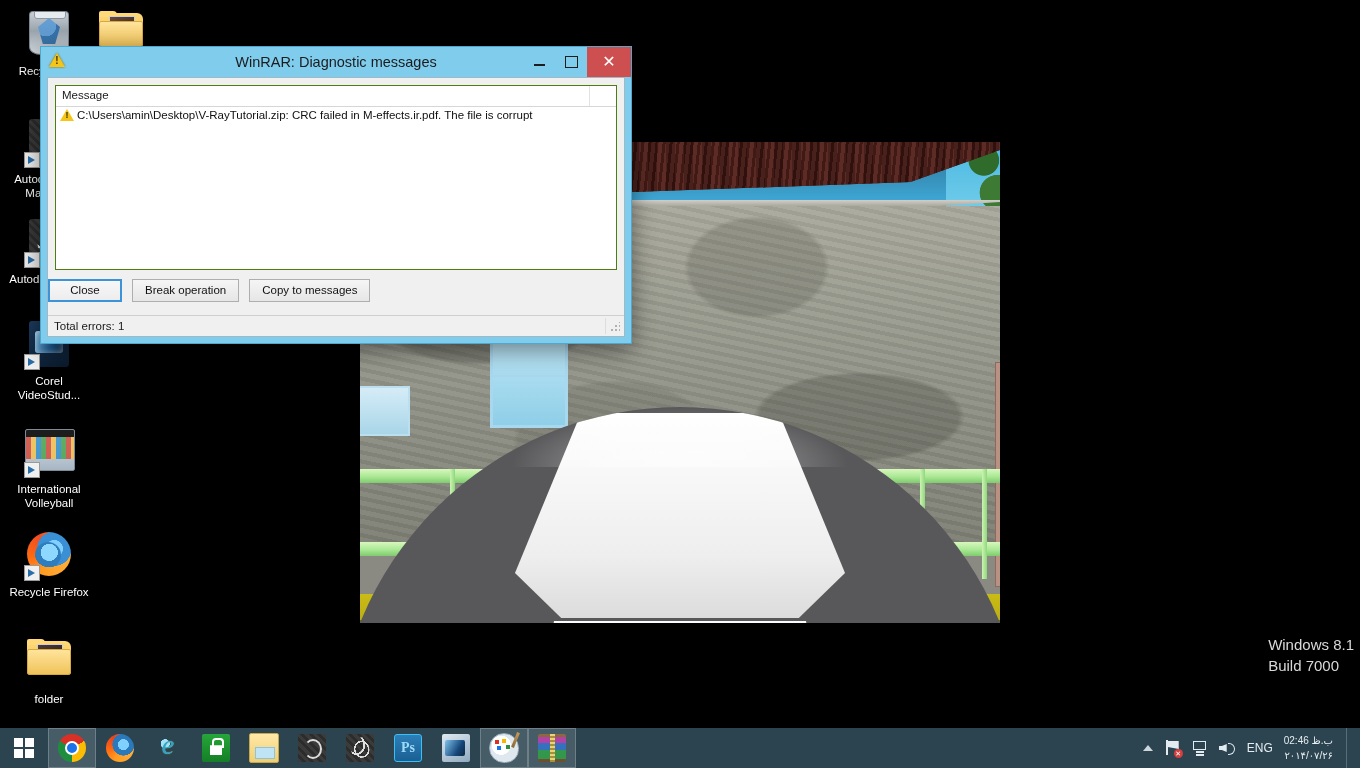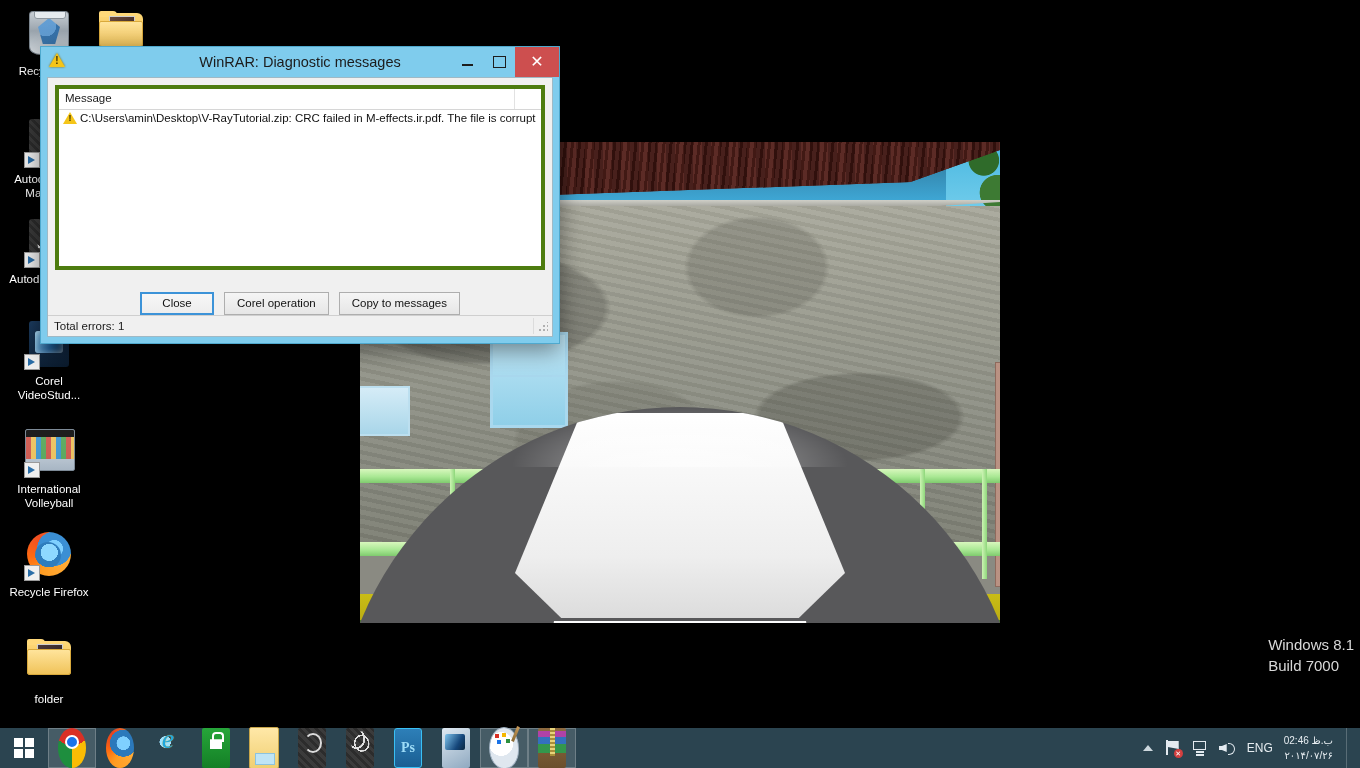--- a/index.html
+++ b/index.html
@@ -327,21 +327,21 @@
     color: #d9d9d9;
     font-size: 15px;
     line-height: 21px;
     text-shadow: 0 1px 2px rgba(0,0,0,.8);
   }
 
   
   .dialog {
     position: absolute;
     left: 40px; top: 46px;
-    width: 520px; height: 298px;
+    width: 592px; height: 298px;
     background: #7fcced;
     border: 1px solid #4fa9ce;
     box-shadow: 0 6px 22px rgba(0,0,0,.45);
     box-sizing: border-box;
   }
   .dlg-titlebar {
     position: relative;
     height: 30px;
     display: flex;
     align-items: center;
@@ -405,21 +405,21 @@
     left: 6px; right: 6px; top: 30px; bottom: 6px;
     background: #f0f0f0;
     border: 1px solid #9fb9c5;
     box-sizing: border-box;
   }
   .dlg-list {
     position: absolute;
     left: 7px; right: 7px; top: 7px;
     height: 185px;
     background: #ffffff;
-    border: 4px solid #4d7c0f;
+    border: 1px solid #4d7c0f;
     box-sizing: border-box;
   }
   .dlg-list-header {
     display: flex;
     height: 20px;
     border-bottom: 1px solid #d6d6d6;
     background: #ffffff;
     font-size: 11.5px;
     color: #1a1a1a;
   }
@@ -447,24 +447,23 @@
   }
   .row-warn::after {
     content: "!";
     position: absolute; left: -2px; top: 2px;
     width: 4px; text-align: center;
     font-size: 9px; line-height: 9px; font-weight: bold; color: #3a2f00;
   }
 
   .dlg-buttons {
     position: absolute;
-    left: 0; right: 0; top: 205px;
+    left: 0; right: 0; top: 192px;
     height: 40px;
     display: flex;
-    justify-content: center;
     align-items: center;
     gap: 10px;
   }
   .btn {
     height: 23px;
     min-width: 74px;
     padding: 0 12px;
     font-size: 11.5px;
     color: #111;
     background: linear-gradient(180deg,#f5f5f5,#e6e6e6);
@@ -536,21 +535,21 @@
     width: 48px;
     display: flex; align-items: center; justify-content: center;
     cursor: default;
     position: relative;
     box-sizing: border-box;
   }
   .tb-item.active {
     background: rgba(255,255,255,.13);
     border: 1px solid rgba(255,255,255,.22);
   }
-  .tb-icon { width: 28px; height: 40px; position: relative; }
+  .tb-icon { width: 28px; height: 28px; position: relative; }
 
   .ti-chrome {
     border-radius: 50%;
     background: conic-gradient(from -60deg, #d93025 0 120deg, #fbbc04 120deg 240deg, #1e8e3e 240deg 360deg);
     position: relative;
   }
   .ti-chrome::after {
     content:""; position:absolute; left:7px; top:7px;
     width:14px; height:14px; border-radius:50%;
     background:#1a73e8; border:2.5px solid #ffffff; box-sizing:border-box;
@@ -920,21 +919,21 @@
           <div class="col col-end"></div>
         </div>
         <div class="dlg-row">
           <div class="row-warn"></div>
           <span>C:\Users\amin\Desktop\V-RayTutorial.zip: CRC failed in M-effects.ir.pdf. The file is corrupt</span>
         </div>
       </div>
 
       <div class="dlg-buttons">
         <button class="btn primary">Close</button>
-        <button class="btn">Corel operation</button>
+        <button class="btn">Break operation</button>
         <button class="btn">Copy to messages</button>
       </div>
 
       <div class="dlg-status">
         <div class="txt">Total errors: 1</div>
         <div class="grip"></div>
       </div>
 
     </div>
   </div>

